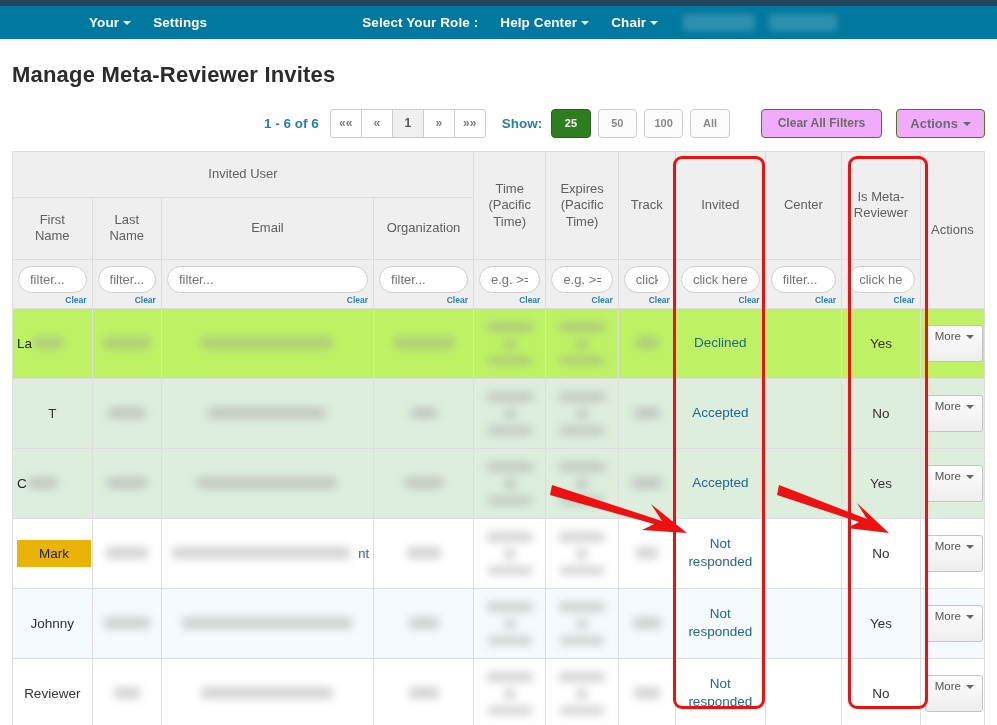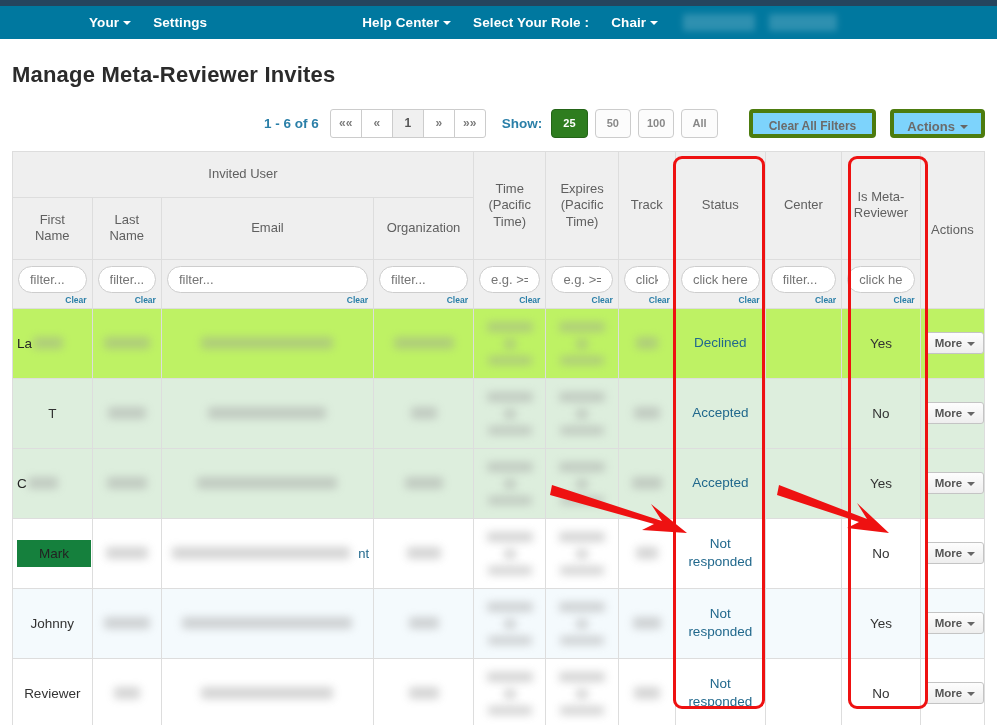--- a/index.html
+++ b/index.html
@@ -79,22 +79,22 @@
     border: 1px solid #cccccc; border-radius: 4px;
     background: #fcfcfc; color: #888888;
     font-size: 11px; font-weight: bold; text-align: center;
     margin-right: 7px; cursor: pointer;
   }
   .sizebtn.active {
     background: #2e7d1f; border-color: #246418; color: #ffffff;
   }
   .wbtn {
     height: 29px; line-height: 27px;
-    border: 4px solid #4d7c0f; border-radius: 4px;
-    background: #7dd3fc; color: #6b6b6b;
+    border: 1px solid #4d7c0f; border-radius: 4px;
+    background: #f0abfc; color: #6b6b6b;
     font-size: 12px; font-weight: bold; 
     padding: 0 16px; cursor: pointer; white-space: nowrap;
   }
   .wbtn.clearall { margin-left: 24px; }
   .wbtn.actions { margin-left: 14px; font-size: 13px; padding: 0 13px; }
   .caret-dark {
     display: inline-block; width: 0; height: 0; margin-left: 5px;
     vertical-align: middle;
     border-left: 4px solid transparent;
     border-right: 4px solid transparent;
@@ -133,28 +133,28 @@
     height: 70px; font-size: 13.5px; color: #333333;
     text-align: center; vertical-align: middle; padding: 2px 4px;
   }
   tr.r-declined td { background: #bef264; }
   tr.r-accepted td { background: #ddeedd; }
   tr.r-white td    { background: #ffffff; }
   tr.r-blue td     { background: #f4fafd; }
 
   .statustext { color: #21688c; line-height: 1.35; }
   .namehl {
-    background: #15803d; display: inline-block;
+    background: #eab308; display: inline-block;
     padding: 6px 22px; color: #222222;
   }
   .morebtn {
     display: inline-block; border: 1px solid #c4c4c4; border-radius: 3px;
     background: linear-gradient(#fdfdfd,#eeeeee);
     color: #555555; font-size: 11.5px;
-    padding: 4px 8px 4px 9px; cursor: pointer; white-space: nowrap; font-weight: bold;
+    padding: 4px 8px 19px 9px; cursor: pointer; white-space: nowrap;
   }
 
   
   .blur {
     background: #9a9a9a; opacity: .42; border-radius: 3px;
     filter: blur(4px); margin: 0 auto;
   }
   .blur.h { height: 12px; }
   .blur.line { height: 10px; margin-bottom: 7px; }
   .blur.sm { height: 9px; }
@@ -178,25 +178,25 @@
 <div class="navbar">
   <div class="nav-left">
     <div class="navitem">
       <span>Your</span><span class="caret"></span>
     </div>
     <div class="navitem">
       <span>Settings</span>
     </div>
   </div>
   <div class="nav-right">
+    <div class="navitem plain">
+      <span>Select Your Role :</span>
+    </div>
     <div class="navitem">
       <span>Help Center</span><span class="caret"></span>
-    </div>
-    <div class="navitem plain">
-      <span>Select Your Role :</span>
     </div>
     <div class="navitem">
       <span>Chair</span><span class="caret"></span>
     </div>
     <div class="redacted-nav a"></div>
     <div class="redacted-nav b"></div>
   </div>
 </div>
 
 <div class="page-title">Manage Meta-Reviewer Invites</div>
@@ -247,21 +247,21 @@
           <div>Time</div>
           <div>(Pacific</div>
           <div>Time)</div>
         </th>
         <th rowspan="2">
           <div>Expires</div>
           <div>(Pacific</div>
           <div>Time)</div>
         </th>
         <th rowspan="2">Track</th>
-        <th rowspan="2">Status</th>
+        <th rowspan="2">Invited</th>
         <th rowspan="2">Center</th>
         <th rowspan="2">
           <div>Is Meta-</div>
           <div>Reviewer</div>
         </th>
         <th rowspan="3">Actions</th>
       </tr>
       <tr>
         <th>
           <div>First</div>

